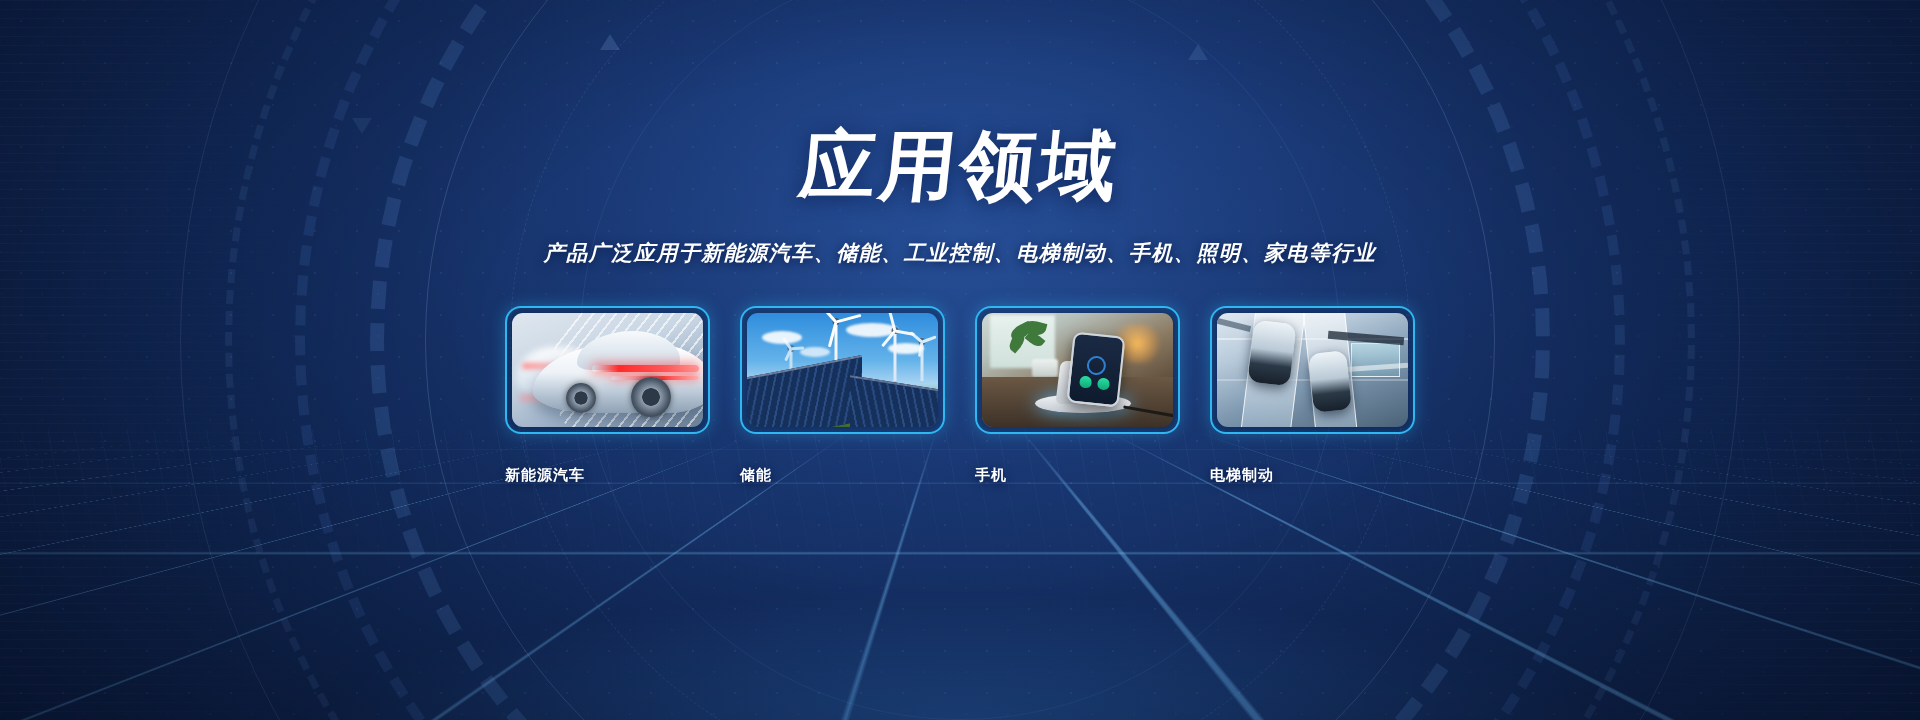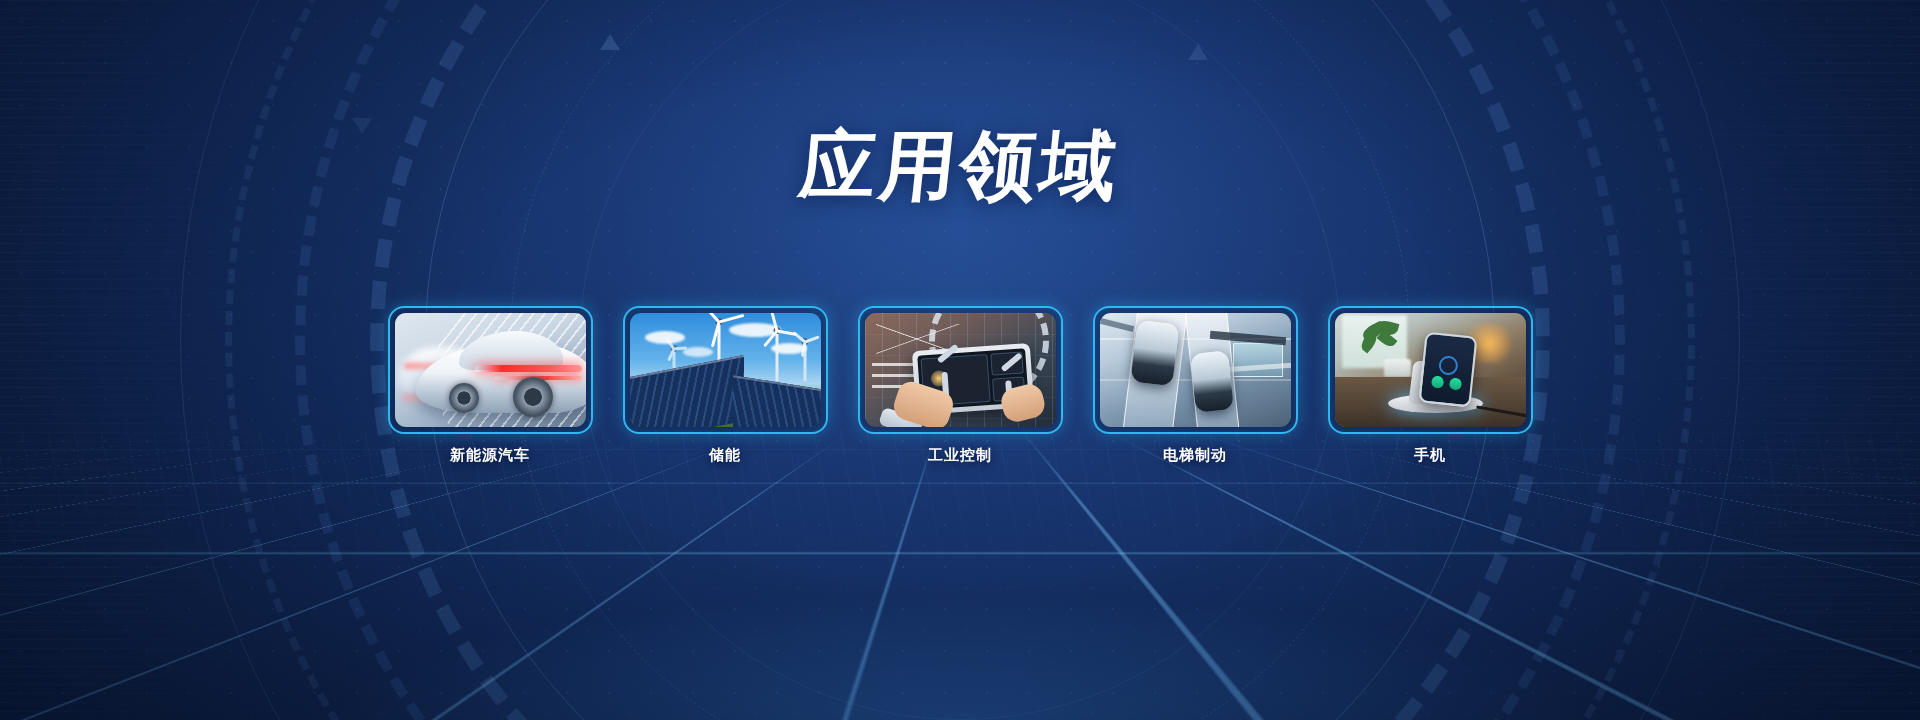--- a/index.html
+++ b/index.html
@@ -123,21 +123,21 @@
     display:flex; justify-content:center; align-items:flex-start; gap:30px;
   }
   .card{ width:205px; }
   .frame{
     width:205px; height:128px; border-radius:16px;
     border:2.5px solid #2fb7f2; padding:5px; background:rgba(10,30,70,.35);
     box-shadow:0 0 16px rgba(47,183,242,.35), inset 0 0 10px rgba(47,183,242,.18);
   }
   .shot{ width:100%; height:100%; border-radius:11px; overflow:hidden; position:relative; }
   .cap{
-    margin-top:12px; text-align:center; color:#fff; font-size:15px; font-weight:700;
+    margin-top:32px; text-align:left; color:#fff; font-size:15px; font-weight:700;
     letter-spacing:1px; text-shadow:0 2px 8px rgba(5,20,60,.95);
     font-family:"DejaVu Sans","Liberation Sans",sans-serif;
   }
 
   
   .sc-car{ background:linear-gradient(160deg,#dfe7ef 0%,#c9d6e4 38%,#9fb3c8 68%,#6d8399 100%); }
   .sc-car .tunnel{ position:absolute; right:-10%; top:-20%; width:90%; height:150%;
     background:repeating-linear-gradient(-58deg, rgba(255,255,255,.85) 0 2px, rgba(255,255,255,0) 2px 9px);
     transform:rotate(6deg); opacity:.75; border-radius:50% 0 0 50%; }
   .sc-car .body{ position:absolute; right:-6%; top:26%; width:95%; height:62%;
@@ -294,20 +294,21 @@
   <div class="floor">
       <div class="floor-inner"></div>
     </div>
   <div class="floor-glow"></div>
   <div class="vignette"></div>
 
   <div class="header">
     <div class="title-row">
       <div class="title-cn">应用领域</div>
     </div>
+    <div class="subtitle">产品广泛应用于新能源汽车、储能、工业控制、电梯制动、手机、照明、家电等行业</div>
   </div>
 
   <div class="cards">
 
     <div class="card">
       <div class="frame">
         <div class="shot sc-car">
           <div class="tunnel"></div>
             <div class="ghost"></div>
             <div class="ghost-tail"></div>
@@ -359,87 +360,59 @@
             <div class="bl" style="height:13px;transform:translateX(-50%) rotate(265deg);"></div>
           </div>
           <div class="grass"></div>
             <div class="panels"></div>
             <div class="panels2"></div>
         </div>
       </div>
       <div class="cap">储能</div>
     </div>
 
+
     <div class="card">
       <div class="frame">
-        <div class="shot sc-ind">
-          <div class="hud"></div>
-            <div class="spark"></div>
-            <div class="bars"></div>
-            <div class="dial"></div>
-          <div class="cuff"></div>
-          <div class="tablet">
-            <div class="screen">
-              <div class="panel-l">
-                  <span class="glow"></span>
-                  <span class="robot"></span>
-                </div>
-              <div class="panel-r">
-                  <div></div>
-                  <div>
-                    <span class="robot" style="left:40%;height:16px;"></span>
-                  </div>
-                </div>
-            </div>
-          </div>
-          <div class="hand h1"></div>
-            <div class="hand h2"></div>
+        <div class="shot sc-phone">
+          <div class="win"></div>
+          <div class="plant">
+            <span class="leaf" style="left:10%;top:10%;width:22px;height:13px;transform:rotate(-25deg);"></span>
+            <span class="leaf" style="left:34%;top:2%;width:24px;height:14px;transform:rotate(15deg);"></span>
+            <span class="leaf" style="left:4%;top:34%;width:20px;height:12px;transform:rotate(-50deg);"></span>
+            <span class="leaf" style="left:42%;top:30%;width:18px;height:11px;transform:rotate(40deg);"></span>
+          </div>
+          <div class="pot"></div>
+            <div class="lamp"></div>
+            <div class="desk"></div>
+          <div class="pad"></div>
+            <div class="stand"></div>
+          <div class="phone">
+            <span class="ring-ui"></span>
+            <span class="bud l"></span>
+              <span class="bud r"></span>
+          </div>
+          <div class="cable"></div>
         </div>
       </div>
-      <div class="cap">工业控制</div>
+      <div class="cap">手机</div>
     </div>
 
     <div class="card">
       <div class="frame">
         <div class="shot sc-lift">
           <div class="floorline" style="top:22%;"></div>
           <div class="floorline" style="top:58%;opacity:.6;"></div>
           <div class="glassblock"></div>
           <div class="shaft s1"></div>
             <div class="shaft s2"></div>
           <div class="beam b1"></div>
             <div class="beam b2"></div>
             <div class="beam b3"></div>
           <div class="cab c1"></div>
             <div class="cab c2"></div>
         </div>
       </div>
       <div class="cap">电梯制动</div>
     </div>
 
-    <div class="card">
-      <div class="frame">
-        <div class="shot sc-phone">
-          <div class="win"></div>
-          <div class="plant">
-            <span class="leaf" style="left:10%;top:10%;width:22px;height:13px;transform:rotate(-25deg);"></span>
-            <span class="leaf" style="left:34%;top:2%;width:24px;height:14px;transform:rotate(15deg);"></span>
-            <span class="leaf" style="left:4%;top:34%;width:20px;height:12px;transform:rotate(-50deg);"></span>
-            <span class="leaf" style="left:42%;top:30%;width:18px;height:11px;transform:rotate(40deg);"></span>
-          </div>
-          <div class="pot"></div>
-            <div class="lamp"></div>
-            <div class="desk"></div>
-          <div class="pad"></div>
-            <div class="stand"></div>
-          <div class="phone">
-            <span class="ring-ui"></span>
-            <span class="bud l"></span>
-              <span class="bud r"></span>
-          </div>
-          <div class="cable"></div>
-        </div>
-      </div>
-      <div class="cap">手机</div>
-    </div>
-
   </div>
 </div>
 
 </body></html>

